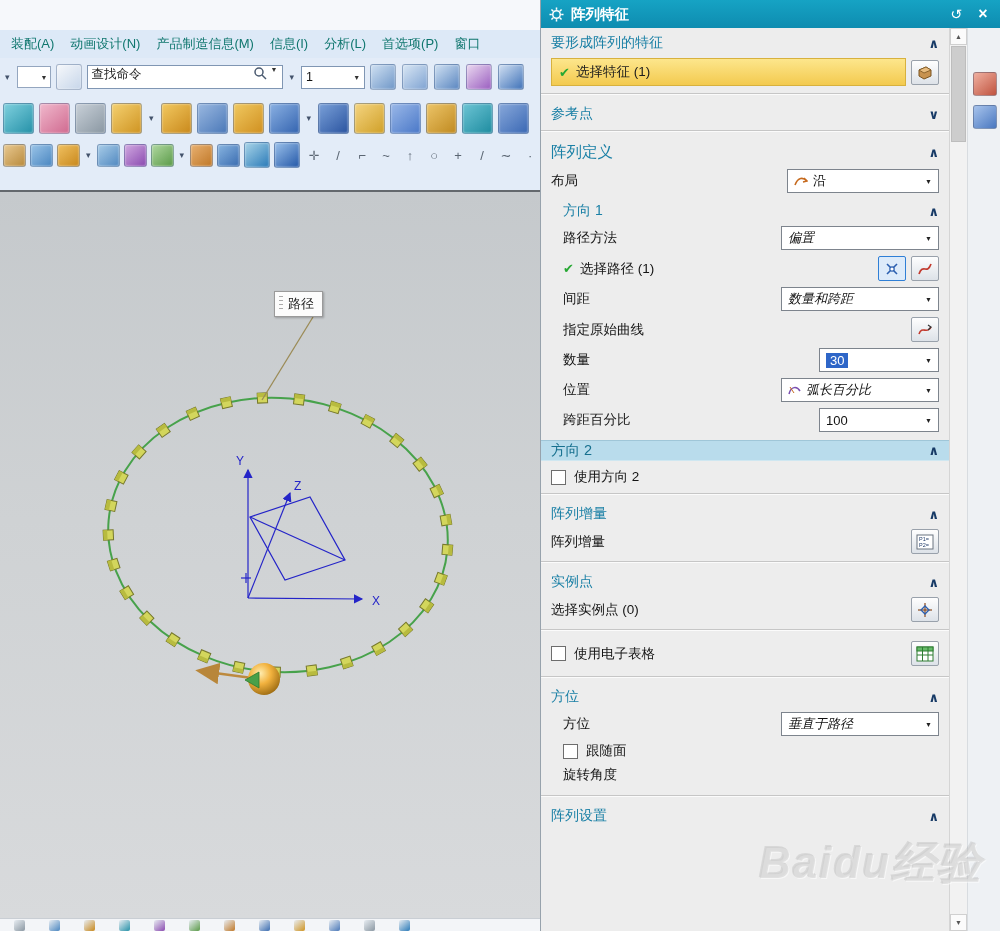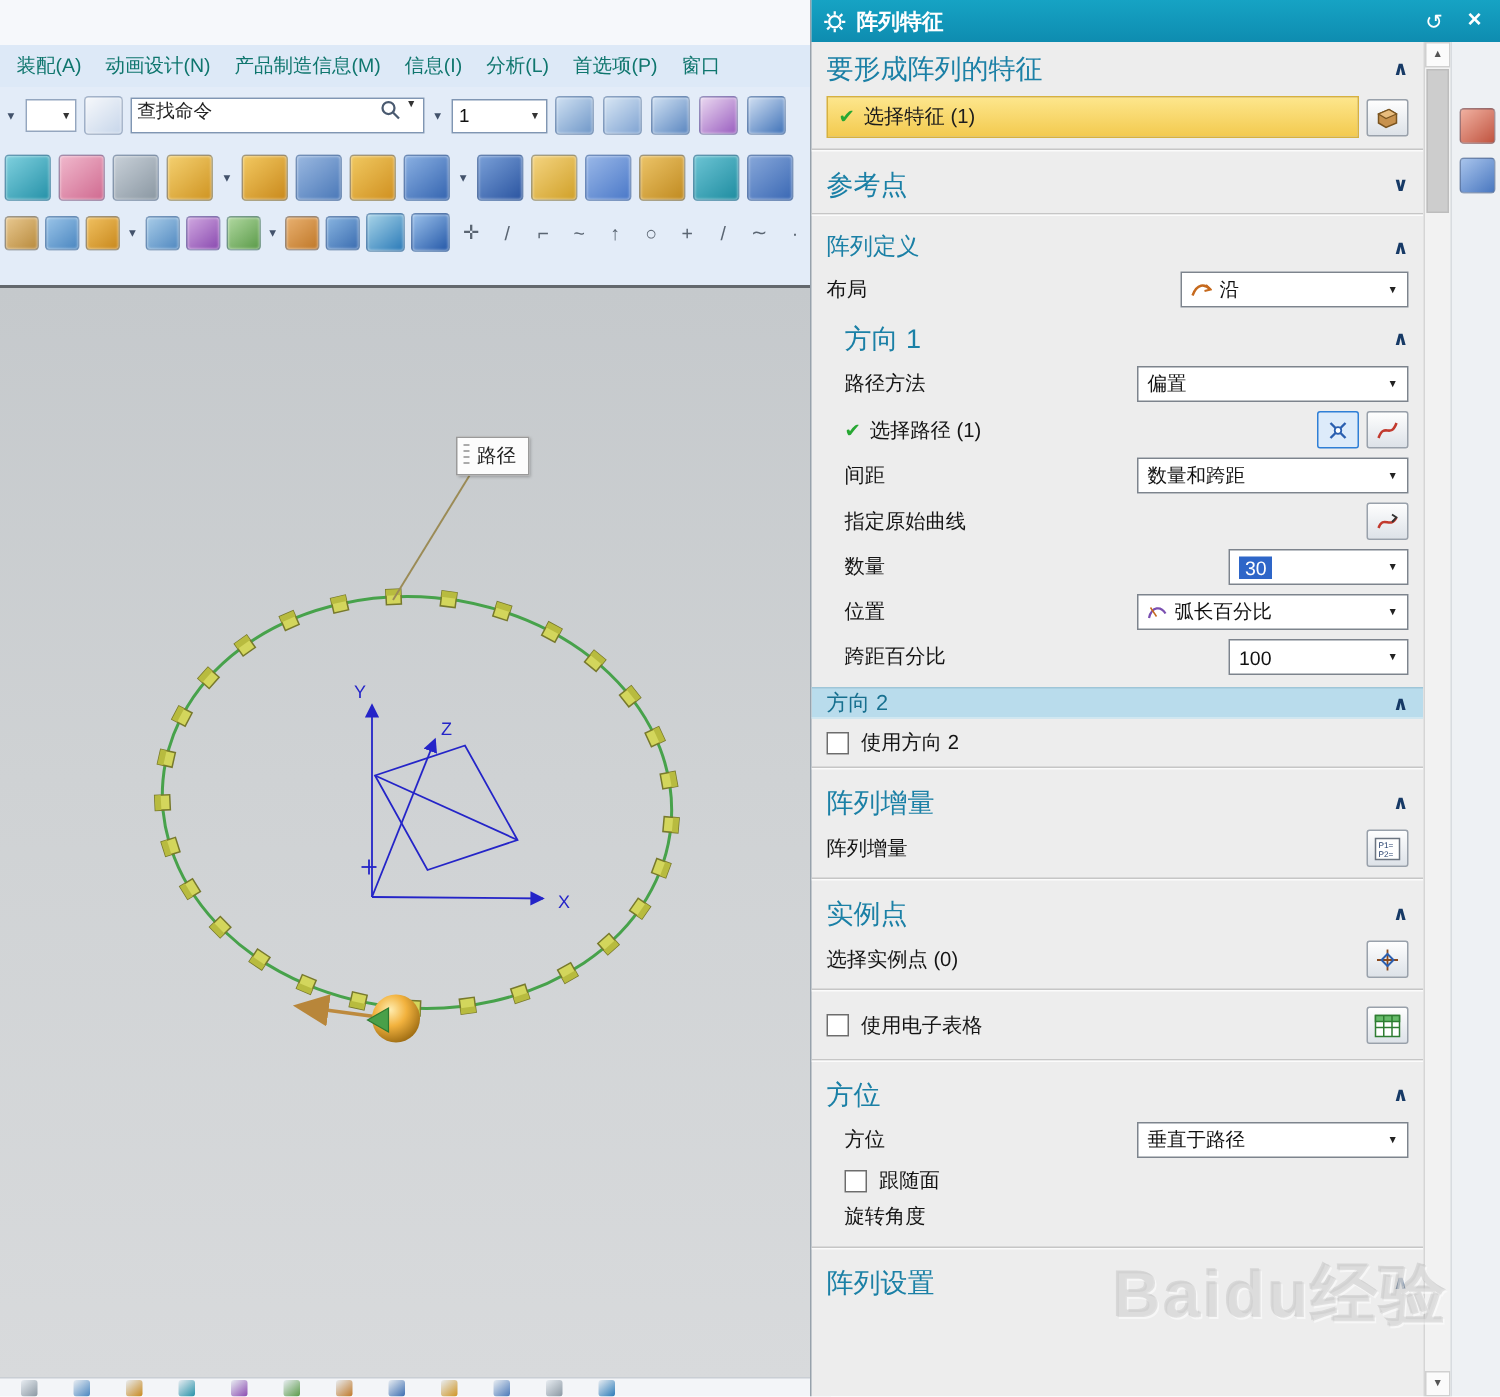--- a/index.html
+++ b/index.html
@@ -24,47 +24,47 @@
   #countbox .da{font-size:7px;color:#333;}
   .ticon{border-radius:3px;border:1px solid rgba(120,140,170,.55);box-shadow:inset 0 0 2px rgba(255,255,255,.7);}
   .t30{width:29px;height:29px;} .t24{width:24px;height:24px;} .t22{width:21px;height:21px;}
   .glyph-ic{width:20px;height:20px;display:flex;align-items:center;justify-content:center;
             color:#5a6572;font-size:13px;}
   
   #viewport{position:absolute;left:0;top:190px;width:540px;height:728px;
             background:linear-gradient(180deg,#c5c9cc 0%,#cfd2d4 45%,#d8dadc 100%);
             border-top:2px solid #63686d;}
   #vsvg{position:absolute;left:0;top:0;}
-  #path-tag{position:absolute;left:304px;top:99px;height:24px;background:#fcfcfc;border:1px solid #9a9a9a;
+  #path-tag{position:absolute;left:274px;top:99px;height:24px;background:#fcfcfc;border:1px solid #9a9a9a;
             display:flex;align-items:center;padding:0 8px 0 4px;box-shadow:1px 1px 2px rgba(0,0,0,.25);}
   #path-tag .grip{width:4px;height:16px;margin-right:5px;
             background:repeating-linear-gradient(180deg,#aaa 0 1.5px,transparent 1.5px 4px);}
   #path-tag .ptext{font-size:13px;color:#222;}
   
   #bottom-strip{position:absolute;left:0;top:918px;width:540px;height:13px;background:#f3f5f8;
                 display:flex;gap:24px;align-items:flex-start;padding-left:14px;border-top:1px solid #c9ced4;}
   .bs-ic{width:11px;height:11px;border-radius:2px;margin-top:1px;}
   
   #dialog{position:absolute;left:540px;top:0;width:460px;height:931px;background:#ededed;border-left:1px solid #97a2ac;box-sizing:border-box;}
   #dlg-title{position:absolute;left:0;top:0;width:460px;height:28px;background:linear-gradient(180deg,#16a3c4,#0e8cb0);
              display:flex;align-items:center;padding:0 8px;box-sizing:border-box;gap:7px;}
   #dlg-title .tt{color:#fff;font-size:14.5px;font-weight:bold;flex:1;}
   #dlg-title .tb{color:#fff;font-size:14px;width:20px;text-align:center;cursor:default;}
   #dlg-content{position:absolute;left:0;top:28px;width:408px;bottom:0;overflow:hidden;}
   .sec{display:flex;align-items:center;padding:6px 10px 3px;}
-  .sec .t{color:#1b80a6;font-size:18px;}
+  .sec .t{color:#1b80a6;font-size:14px;}
   .chev{margin-left:auto;color:#173a66;font-weight:bold;font-size:13px;}
   .row{display:flex;align-items:center;padding:3px 10px;}
   .lbl{font-size:13.5px;color:#141414;}
   .ind{padding-left:22px;}
   .sp{flex:1;}
   .hr{border-top:1px solid #c6c6c6;border-bottom:1px solid #fbfbfb;margin:4px 0;}
   .dd{box-sizing:border-box;height:24px;background:#fff;border:1px solid #7d848d;display:flex;align-items:center;gap:5px;padding:0 2px 0 6px;font-size:13px;color:#111;}
   .dd .da{margin-left:auto;font-size:7px;color:#222;padding:0 4px;}
-  .w158{width:181px;} .w152{width:152px;} .w120{width:120px;}
+  .w158{width:158px;font-style:italic;} .w152{width:152px;} .w120{width:120px;}
   .btn{box-sizing:border-box;width:28px;height:25px;margin-left:5px;background:linear-gradient(#fefefe,#dde2e8);
        border:1px solid #99a1ab;border-radius:2px;display:flex;align-items:center;justify-content:center;}
   .btn.active{border:1px solid #2f7fd6;background:#ddebfa;}
   .check{color:#27a833;font-weight:bold;font-size:13px;margin-right:6px;}
   .selrow{flex:1;display:flex;align-items:center;height:26px;background:linear-gradient(#fde68c,#f3ca4f);
           border:1px solid #d7b13e;padding:0 7px;font-size:13.5px;color:#1c1c1c;}
   .band{background:#b9dcec;display:flex;align-items:center;padding:0 10px;margin-top:5px;border-top:1px solid #9fc6d8;border-bottom:1px solid #cfe7f1;}
   .band .t{color:#17708f;font-size:14.5px;}
   .cb{box-sizing:border-box;width:15px;height:15px;border:1px solid #6d6d6d;background:#fff;margin-right:8px;flex:none;}
   .selhl{background:#2e66c8;color:#fff;padding:0 4px;}
@@ -72,23 +72,23 @@
   #dlg-scroll{position:absolute;left:408px;top:28px;width:18px;bottom:0;background:#f2f2f2;border-left:1px solid #d5d5d5;box-sizing:border-box;}
   .sc-btn{width:100%;height:17px;background:#fbfbfb;border:1px solid #d0d0d0;box-sizing:border-box;
           display:flex;align-items:center;justify-content:center;font-size:7px;color:#555;}
   #sc-down{position:absolute;bottom:0;left:0;}
   #sc-thumb{position:absolute;left:1px;top:18px;width:15px;height:96px;background:#cdcdcd;border:1px solid #bdbdbd;box-sizing:border-box;}
   
   #right-strip{position:absolute;left:426px;top:28px;width:34px;bottom:0;background:#eef1f4;border-left:1px solid #d8dce0;box-sizing:border-box;
                display:flex;flex-direction:column;align-items:center;padding-top:44px;gap:9px;}
   .rs-ic{width:22px;height:22px;border-radius:3px;border:1px solid rgba(110,120,140,.5);}
   
-  #watermark{position:absolute;left:742px;top:834px;font-size:44px;font-weight:bold;letter-spacing:2px;
+  #watermark{position:absolute;left:759px;top:834px;font-size:44px;font-weight:bold;letter-spacing:2px;
              color:rgba(205,205,205,.55);text-shadow:1px 1px 0 rgba(255,255,255,.55), -1px -1px 0 rgba(120,120,120,.18);
-             pointer-events:none;z-index:5;white-space:nowrap;}
+             pointer-events:none;z-index:5;white-space:nowrap;font-style:italic;}
 </style>
 </head>
 <body>
 
 <div id="chrome">
   <div id="chrome-top"></div>
   <div id="menubar">
       <span class="menu-item">装配(A)</span>
       <span class="menu-item">动画设计(N)</span>
       <span class="menu-item">产品制造信息(M)</span>

